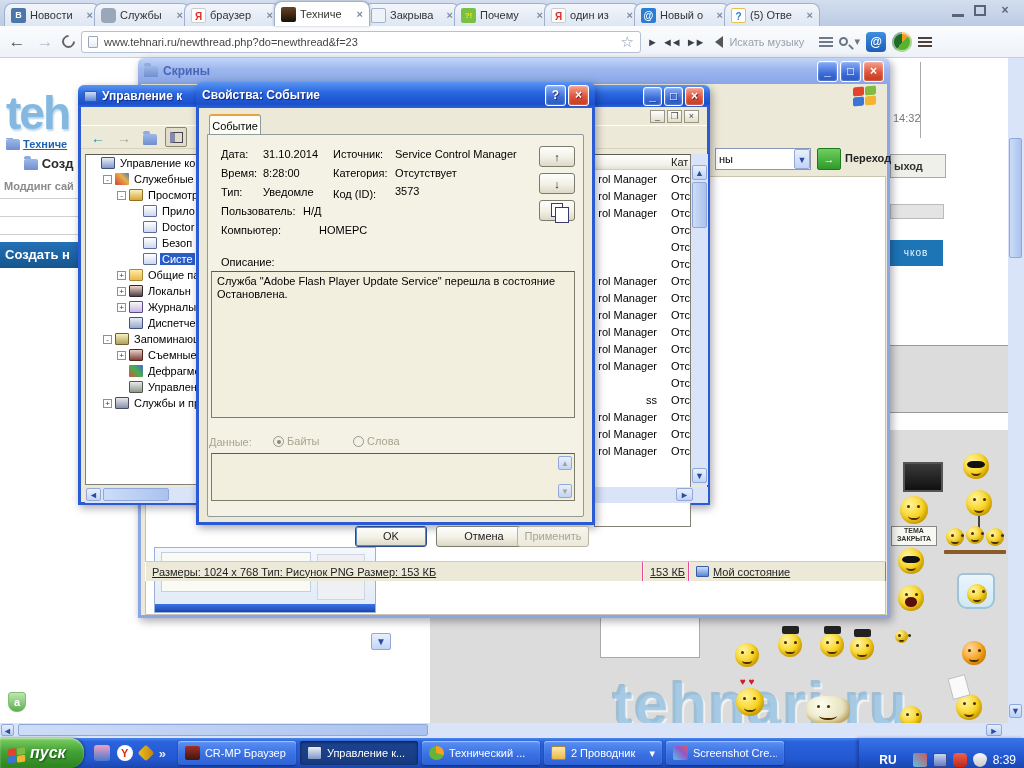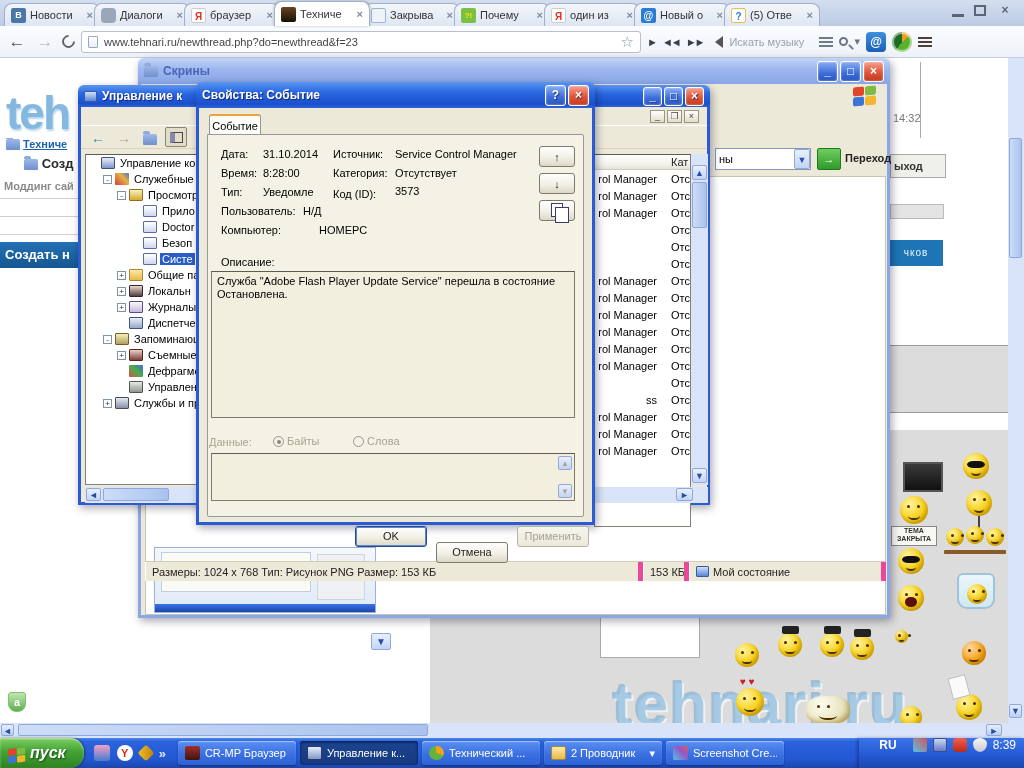--- a/index.html
+++ b/index.html
@@ -96,21 +96,21 @@
 
   
   .flag{position:relative;width:26px;height:22px;}
   .flag i{position:absolute;width:11px;height:9px;border-radius:2px;transform:skewY(-6deg);}
   .flag .f1{left:0;top:1px;background:#e2432c;}
   .flag .f2{left:12px;top:0;background:#7fbb42;}
   .flag .f3{left:0;top:11px;background:#3b74d8;}
   .flag .f4{left:12px;top:10px;background:#f2b530;}
   .gobtn{background:linear-gradient(#6fcf5f,#2f9a2a);border:1px solid #1d7a1a;border-radius:2px;color:#fff;font-weight:bold;text-align:center;line-height:20px;}
   .statusbar{position:absolute;background:#ece9d8;border-top:1px solid #cfccba;display:flex;align-items:center;font-size:11px;color:#222;}
-  .stcell{border-right:5px solid #ec4899;border-left:1px solid #fff;height:100%;display:flex;align-items:center;padding:0 6px;gap:4px;white-space:nowrap;overflow:hidden;}
+  .stcell{border-right:1px solid #ec4899;border-left:1px solid #fff;height:100%;display:flex;align-items:center;padding:0 6px;gap:4px;white-space:nowrap;overflow:hidden;text-decoration:underline;}
   .compic{width:13px;height:11px;background:linear-gradient(#cfe0f8,#5a86d8);border:1px solid #3a5aa8;border-radius:1px;}
   .thumbshot{border:1px solid #9ab0d8;background:linear-gradient(#f4f8fd,#dfe9f6);}
 
   
   .menubar{display:flex;gap:16px;align-items:center;padding:0 8px;font-size:11px;color:#111;}
   .smallctl{display:flex;gap:2px;margin-left:auto;}
   .sbtn{width:15px;height:13px;border:1px solid #9a96862;background:linear-gradient(#fff,#e2ddc8);border:1px solid #9a9686;font-size:9px;line-height:11px;text-align:center;color:#444;}
   .toolrow{display:flex;gap:4px;align-items:center;padding:2px 6px;}
   .tbic{width:22px;height:20px;text-align:center;line-height:20px;font-size:14px;font-weight:bold;border:1px solid transparent;border-radius:2px;}
   .tbic.press{border-color:#8a8670;background:#e2ddc8;}
@@ -158,41 +158,41 @@
   .task{height:24px;margin:0 2px;flex:0 0 auto;display:flex;align-items:center;gap:5px;padding:0 7px;border-radius:3px;background:linear-gradient(#5b90f2,#3a70e2 55%,#2f62d4);box-shadow:inset 0 1px 1px rgba(255,255,255,.5),0 1px 2px rgba(0,0,40,.4);color:#fff;font-size:11px;width:118px;white-space:nowrap;overflow:hidden;}
   .task.active{background:linear-gradient(#1c448f,#163a80);box-shadow:inset 0 1px 3px rgba(0,0,40,.7);}
   .tkic{width:15px;height:14px;flex:0 0 15px;border-radius:2px;}
   .ti-crmp .tkic{background:linear-gradient(#a03028,#401410);}
   .ti-comp .tkic{background:linear-gradient(#e8eef8,#8098c8);border:1px solid #2a3a6c;}
   .ti-globe .tkic{border-radius:50%;background:conic-gradient(#f5a21a 0 30%,#64b43c 30% 100%);}
   .ti-folder .tkic{background:linear-gradient(#ffe9a8,#e8b848);border:1px solid #a8883a;}
   .ti-shot .tkic{background:linear-gradient(45deg,#58c0e8,#9058c8 60%,#e05858);}
   .task .car{display:none;margin-left:auto;}
   .task.caret .car{display:inline;}
-  .tray{margin-left:auto;display:flex;align-items:flex-start;gap:6px;height:30px;padding:0 8px 12px 10px;background:linear-gradient(#3a74e8,#2258d2 60%,#1c46ad);box-shadow:-2px 0 3px rgba(0,0,60,.3);color:#fff;}
+  .tray{margin-left:auto;display:flex;align-items:flex-end;gap:6px;height:30px;padding:0 8px 1px 10px;background:linear-gradient(#3a74e8,#2258d2 60%,#1c46ad);box-shadow:-2px 0 3px rgba(0,0,60,.3);color:#fff;}
   .tric{width:14px;height:14px;border-radius:2px;}
   .langind{color:#fff;font-weight:bold;font-size:12px;padding:0 10px;}
 </style>
 </head>
 <body>
 
 <div class="screen">
 
   <div class="browser">
     <div class="tabstrip">
       <div style="display:flex;align-items:flex-end;">
 
       <div class="tab fav-vk">
           <span class="fav">В</span>
           <span class="tlabel">Новости</span>
           <span class="tclosex">×</span>
         </div>
           <div class="tab fav-chat">
           <span class="fav"></span>
-          <span class="tlabel">Диалоги</span>
+          <span class="tlabel">Службы</span>
           <span class="tclosex">×</span>
         </div>
           <div class="tab fav-ya">
           <span class="fav">Я</span>
           <span class="tlabel">браузер</span>
           <span class="tclosex">×</span>
         </div>
           <div class="tab fav-img active">
           <span class="fav"></span>
           <span class="tlabel">Техниче</span>
@@ -619,21 +619,21 @@
 
       <div class="abs dtext" style="left:10px;top:328px;">Данные:</div>
       <div class="abs" style="left:74px;top:327px;"><span class="radio on"></span> <span class="dtext">Байты</span></div>
       <div class="abs" style="left:154px;top:327px;"><span class="radio"></span> <span class="dtext">Слова</span></div>
       <div class="sunken abs" style="left:12px;top:345px;width:364px;height:48px;">
         <div class="scxp abs" style="right:2px;top:2px;width:14px;height:14px;font-size:8px;line-height:14px;color:#a8a490;">▲</div>
         <div class="scxp abs" style="right:2px;bottom:2px;width:14px;height:14px;font-size:8px;line-height:14px;color:#a8a490;">▼</div>
       </div>
 
       <div class="xpbtn def abs" style="left:156px;top:418px;width:72px;height:21px;line-height:19px;">OK</div>
-      <div class="xpbtn abs" style="left:237px;top:434px;width:72px;height:21px;line-height:19px;">Отмена</div>
+      <div class="xpbtn abs" style="left:237px;top:418px;width:96px;height:21px;line-height:19px;">Отмена</div>
       <div class="xpbtn dis abs" style="left:318px;top:418px;width:72px;height:21px;line-height:19px;">Применить</div>
     </div>
   </div>
 
   <div class="taskbar">
     <div class="startbtn">
       <span class="flag small">
           <i class="f1"></i>
           <i class="f2"></i>
           <i class="f3"></i>

